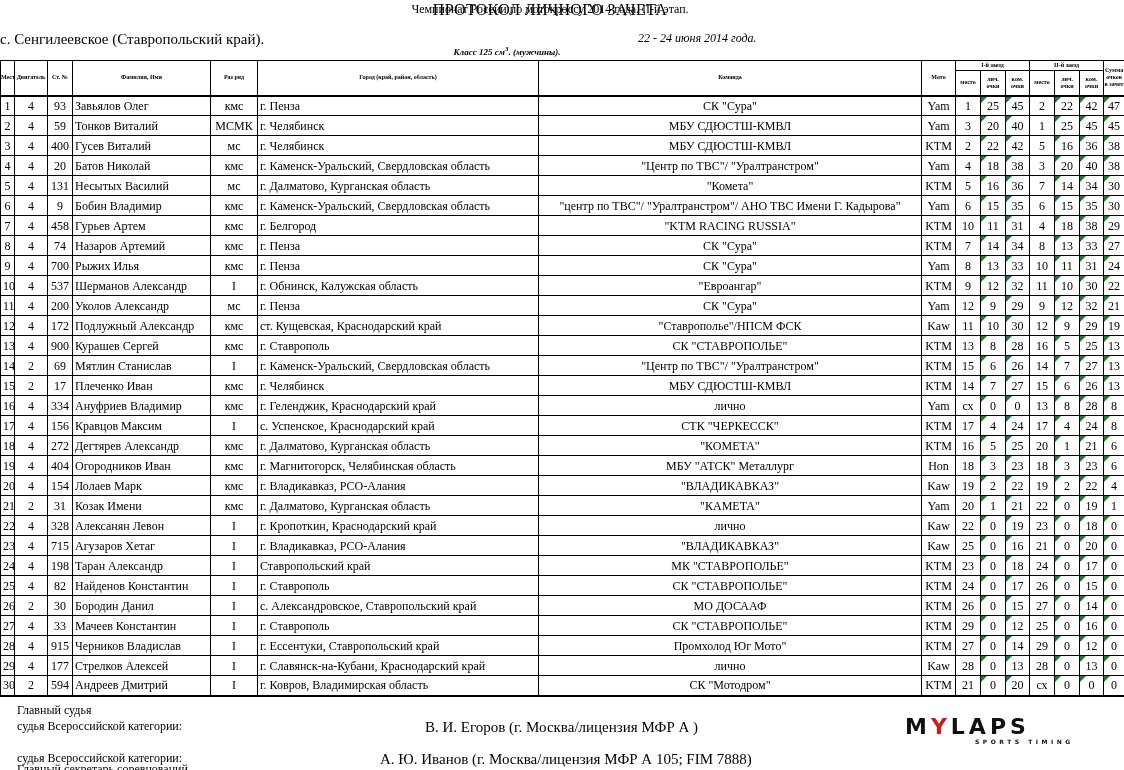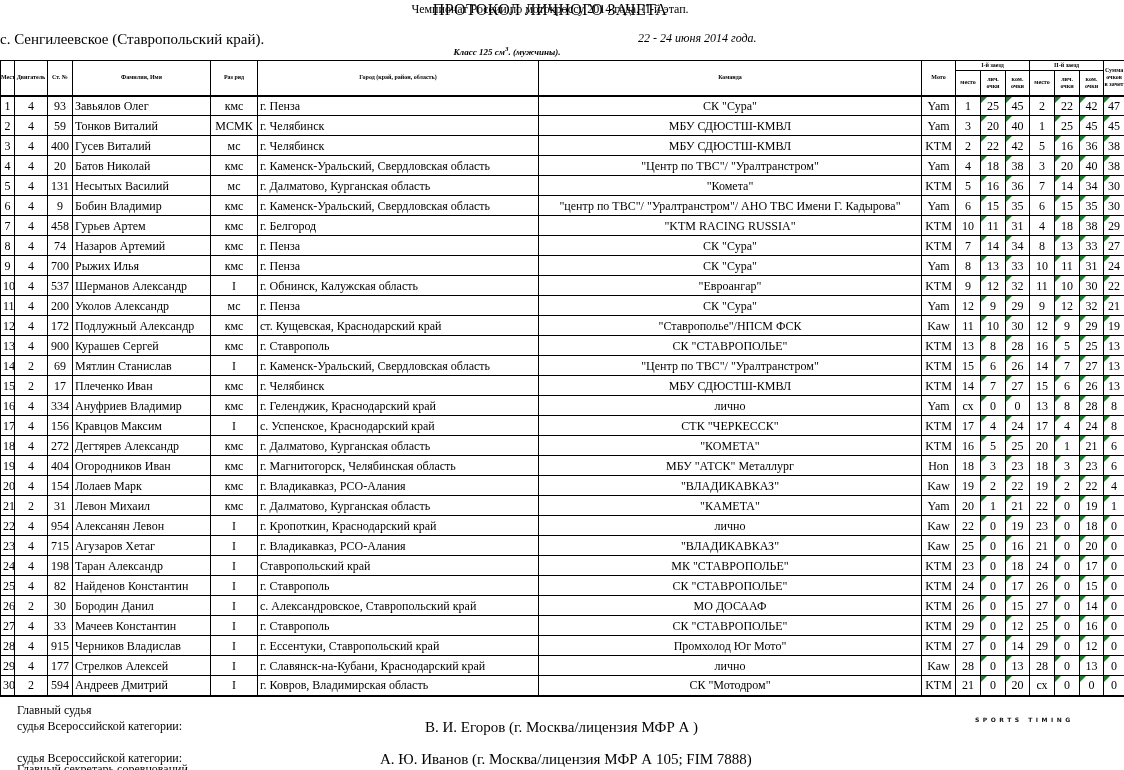--- a/index.html
+++ b/index.html
@@ -431,37 +431,37 @@
         <td class="num flag">22</td>
         <td class="num thick-l">19</td>
         <td class="num flag">2</td>
         <td class="num flag">22</td>
         <td class="num thick-l flag">4</td>
       </tr>
       <tr>
         <td class="place-col">21</td>
         <td class="c">2</td>
         <td class="r">31</td>
-        <td class="l thick-l">Левон Михаил</td>
+        <td class="l thick-l">Козак Имени</td>
         <td class="rank thick-l">кмс</td>
         <td class="l">г. Далматово, Курганская область</td>
         <td class="team thick-l">"КАМЕТА"</td>
         <td class="moto thick-l">Yam</td>
         <td class="num thick-l">20</td>
         <td class="num flag">1</td>
         <td class="num flag">21</td>
         <td class="num thick-l">22</td>
         <td class="num flag">0</td>
         <td class="num flag">19</td>
         <td class="num thick-l flag">1</td>
       </tr>
       <tr>
         <td class="place-col">22</td>
         <td class="c">4</td>
-        <td class="r">954</td>
+        <td class="r">328</td>
         <td class="l thick-l">Алексанян Левон</td>
         <td class="rank thick-l">I</td>
         <td class="l">г. Кропоткин, Краснодарский край</td>
         <td class="team thick-l">лично</td>
         <td class="moto thick-l">Kaw</td>
         <td class="num thick-l">22</td>
         <td class="num flag">0</td>
         <td class="num flag">19</td>
         <td class="num thick-l">23</td>
         <td class="num flag">0</td>
@@ -608,14 +608,15 @@
 </table>
 
 <div class="footer f1">Главный судья</div>
 <div class="footer f2">судья Всероссийской категории:</div>
 <div class="footer f3">Главный секретарь соревнований</div>
 <div class="footer f4">судья Всероссийской категории:</div>
 <div class="sig s1">В. И. Егоров (г. Москва/лицензия МФР А       )</div>
 <div class="sig s2">А. Ю. Иванов (г. Москва/лицензия МФР А 105; FIM 7888)</div>
 
 <div class="logo">
+  <div class="logo-main"><span>M</span><span class="y">Y</span><span>LAPS</span></div>
   <div class="logo-sub">SPORTS TIMING</div>
 </div>
 
 </body></html>

